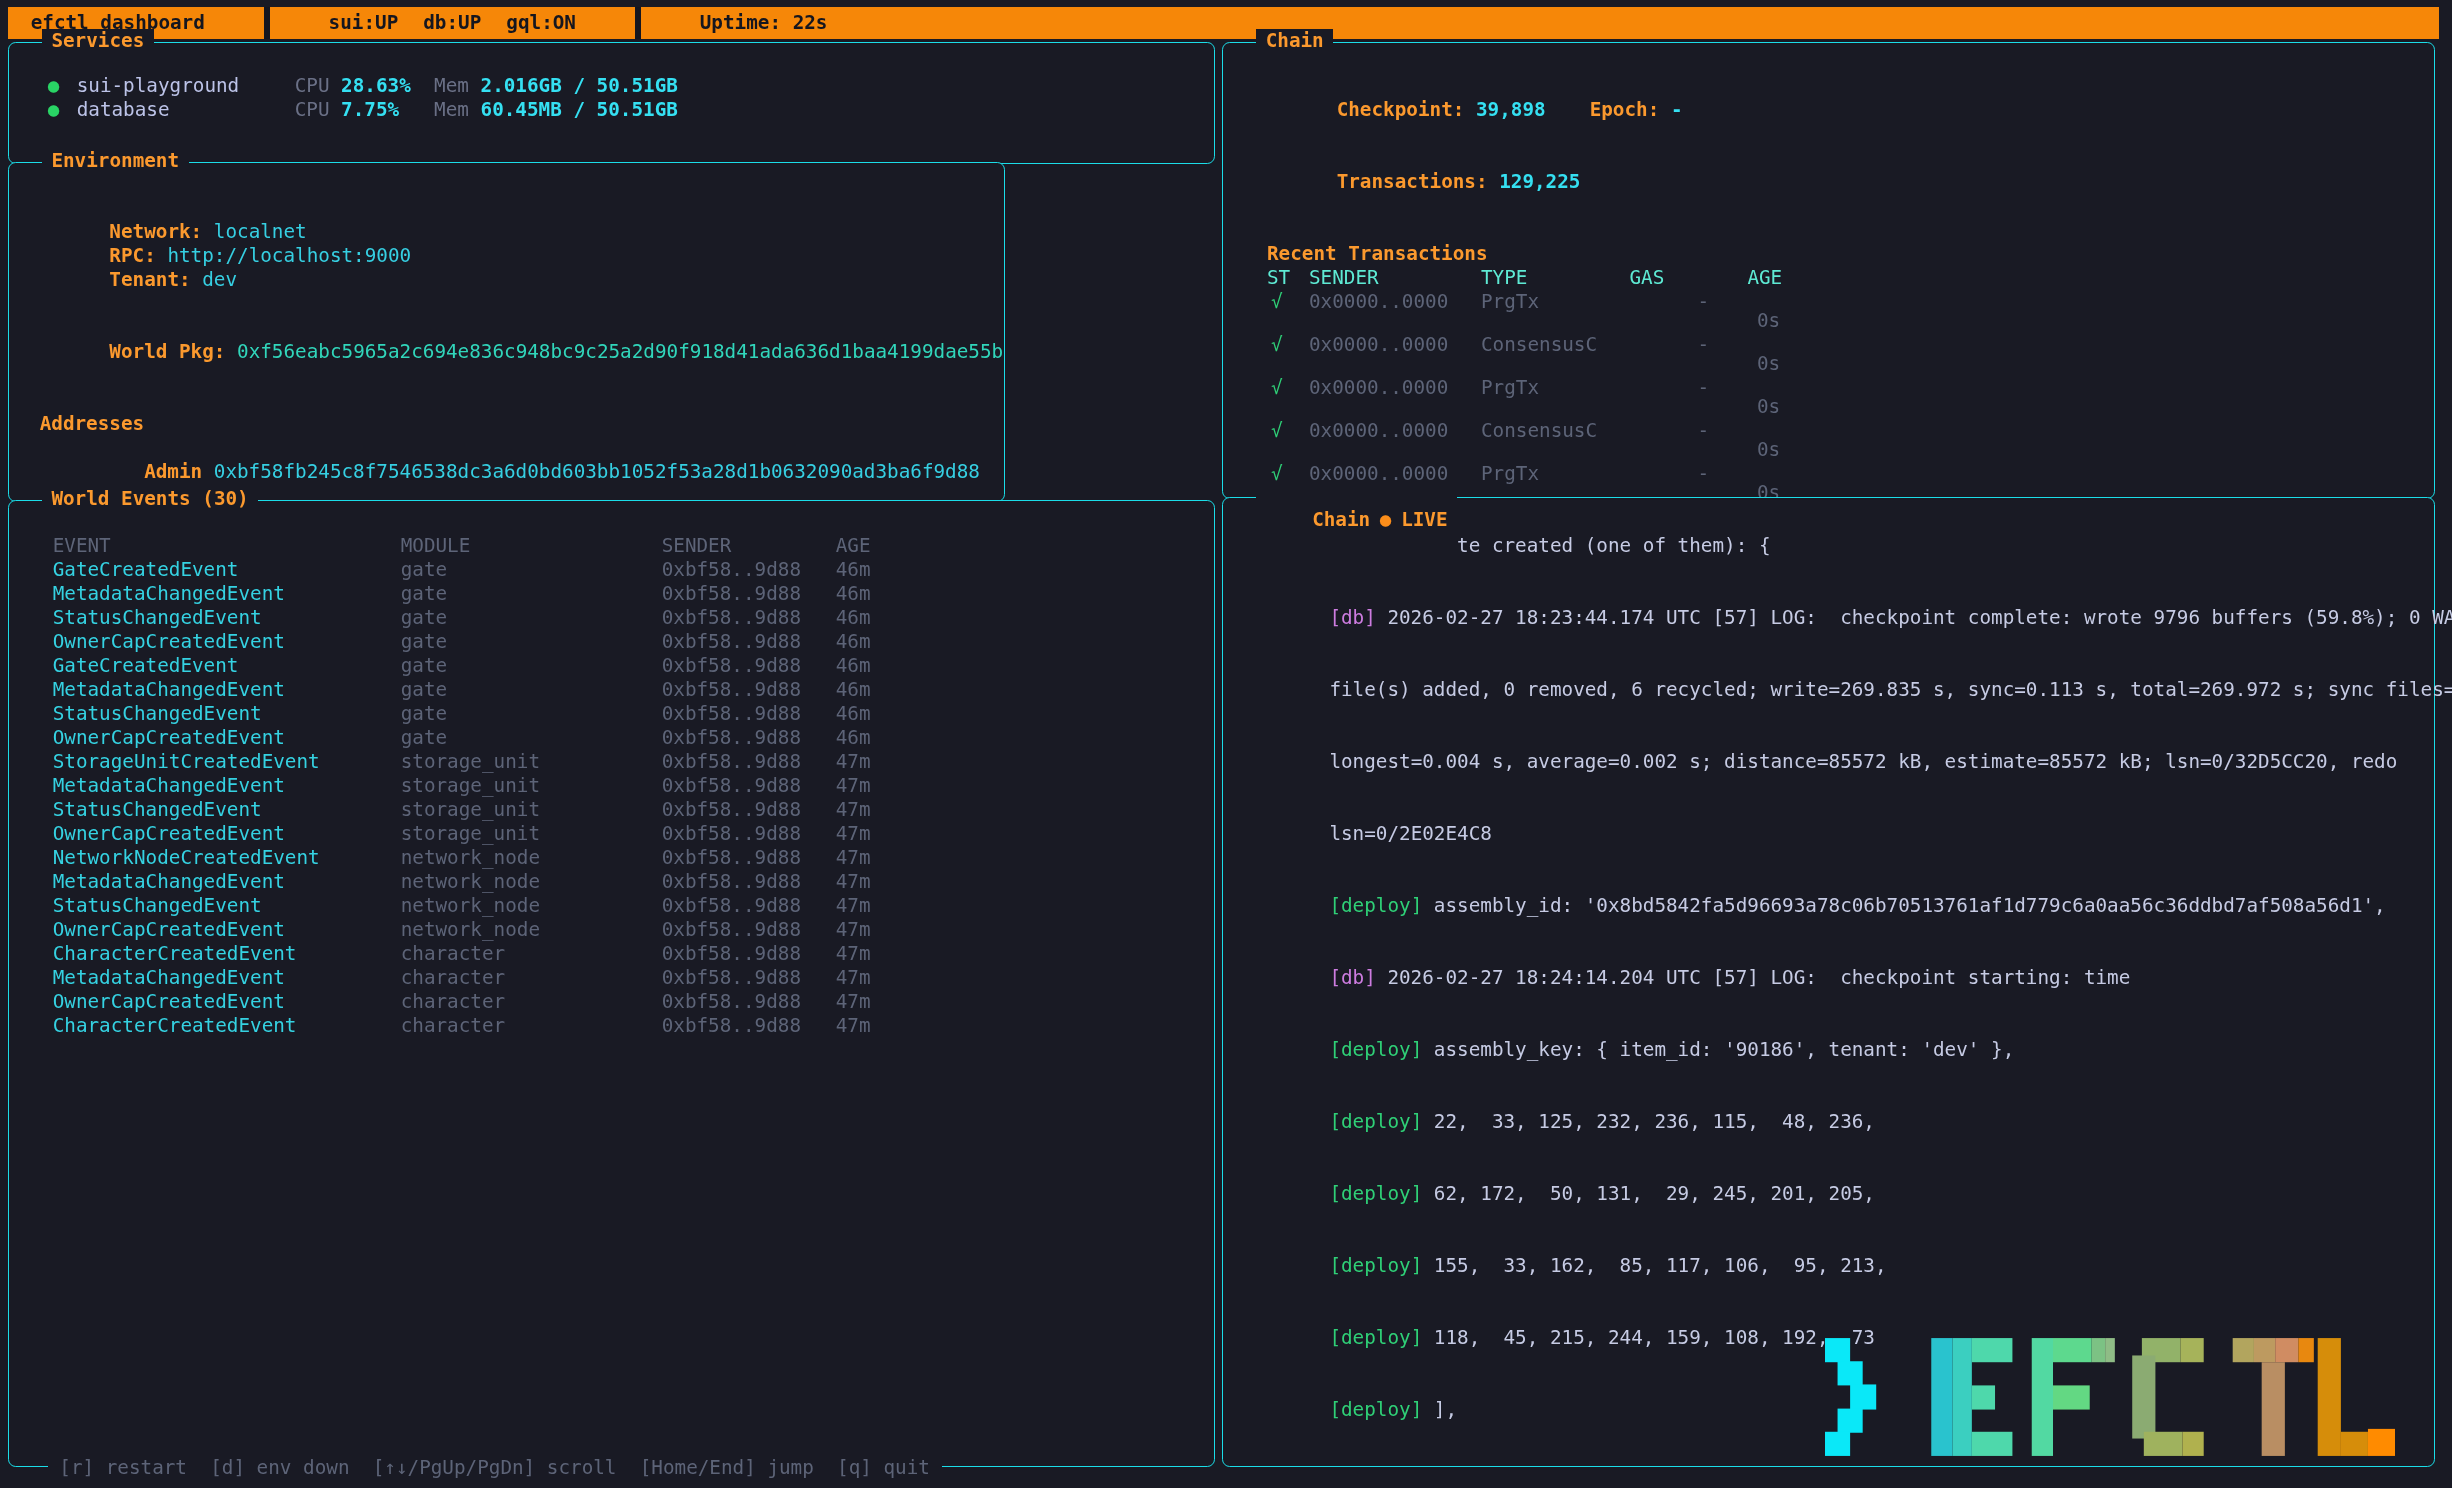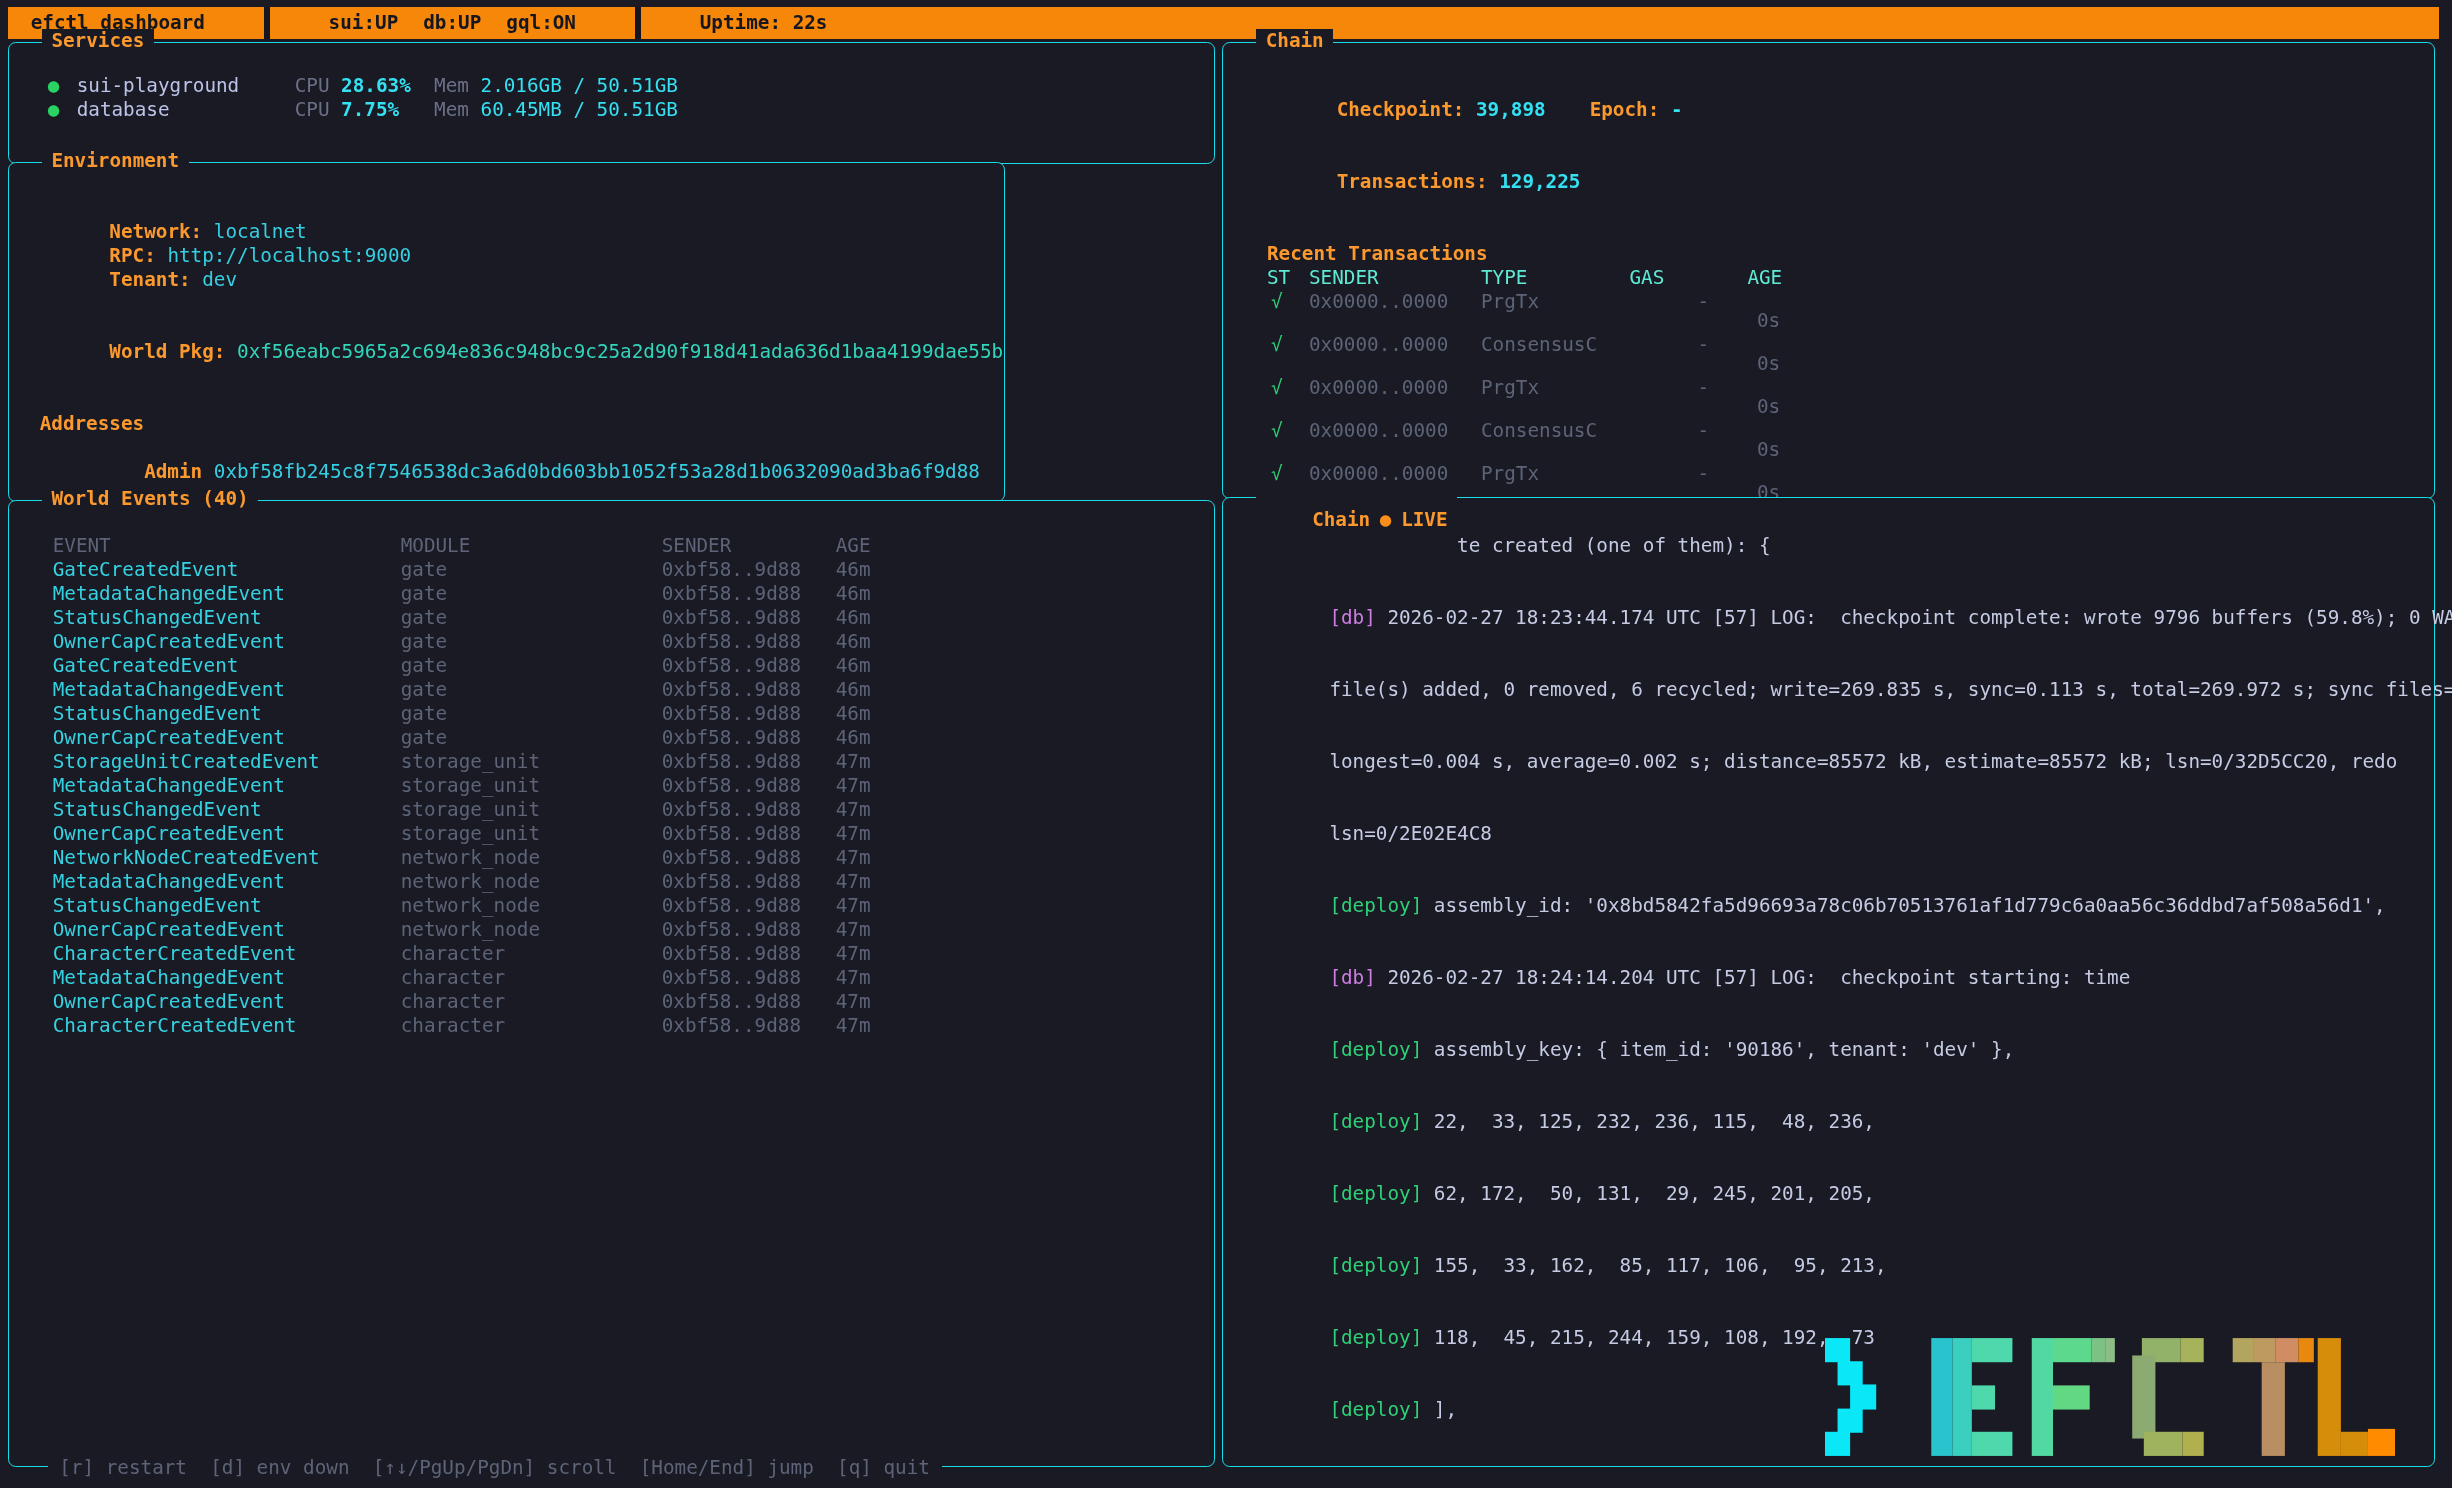--- a/index.html
+++ b/index.html
@@ -46,21 +46,21 @@
   .cyan   { color: #36cfe2; white-space: pre; }
   .cyanb  { color: #35e0f2; font-weight: bold; white-space: pre; }
   .teal   { color: #31d6bb; white-space: pre; }
   
   .services-body { padding: 31px 0 0 39px; }
   .svc-row { display: flex; align-items: baseline; white-space: pre; }
   .svc-dot { width: 29px; color: #29d465; }
   .svc-name { width: 218px; color: #bcc3e8; }
   .svc-cpu-lbl, .svc-mem-lbl { color: #6a7086; margin-right: 11.6px; }
   .svc-cpu-val { width: 93px; color: #35e0f2; font-weight: bold; }
-  .svc-mem-val { color: #35e0f2; font-weight: normal; }
+  .svc-mem-val { color: #35e0f2; font-weight: bold; }
   
   .env-body { padding: 33px 0 0 31px; }
   .env-line { white-space: pre; }
   .env-group { margin-right: 35px; }
   .gap { height: 24px; }
   .kv-row { white-space: pre; padding-left: 11.6px; }
   .kv-row .lbl { margin-right: 11.6px; }
   .sect-head { white-space: pre; }
   
   .events-body { padding: 33px 0 0 44px; }
@@ -170,21 +170,21 @@
         <span class="lbl" data-val="Governor Cap">Governor Cap</span><span class="dimval" data-val="0x3cac0be4cb38e3ec2702e0ccceea2c226f36791f758c5d3edcc8e06d48658690">0x3cac0be4cb38e3ec2702e0ccceea2c226f36791f758c5d3edcc8e06d48658690</span>
       </div>
         <div class="kv-row">
         <span class="lbl" data-val="Admin Acl">Admin Acl</span><span class="dimval" data-val="0xa714241a14fc29a84d44ebab8eb4966e2e4e06cee705b2432549fd3cf88c74b1">0xa714241a14fc29a84d44ebab8eb4966e2e4e06cee705b2432549fd3cf88c74b1</span>
       </div>
       </div>
   </div>
 </div>
 
 <div class="panel" id="events-panel">
-  <div class="panel-title">World Events (40)</div>
+  <div class="panel-title">World Events (30)</div>
   <div class="events-body">
     <div class="ev-header">
       <div>EVENT</div>
       <div>MODULE</div>
       <div>SENDER</div>
       <div>AGE</div>
     </div>
     <div>
         <div class="ev-row">
         <div class="ev-name" data-val="GateCreatedEvent">GateCreatedEvent</div>

